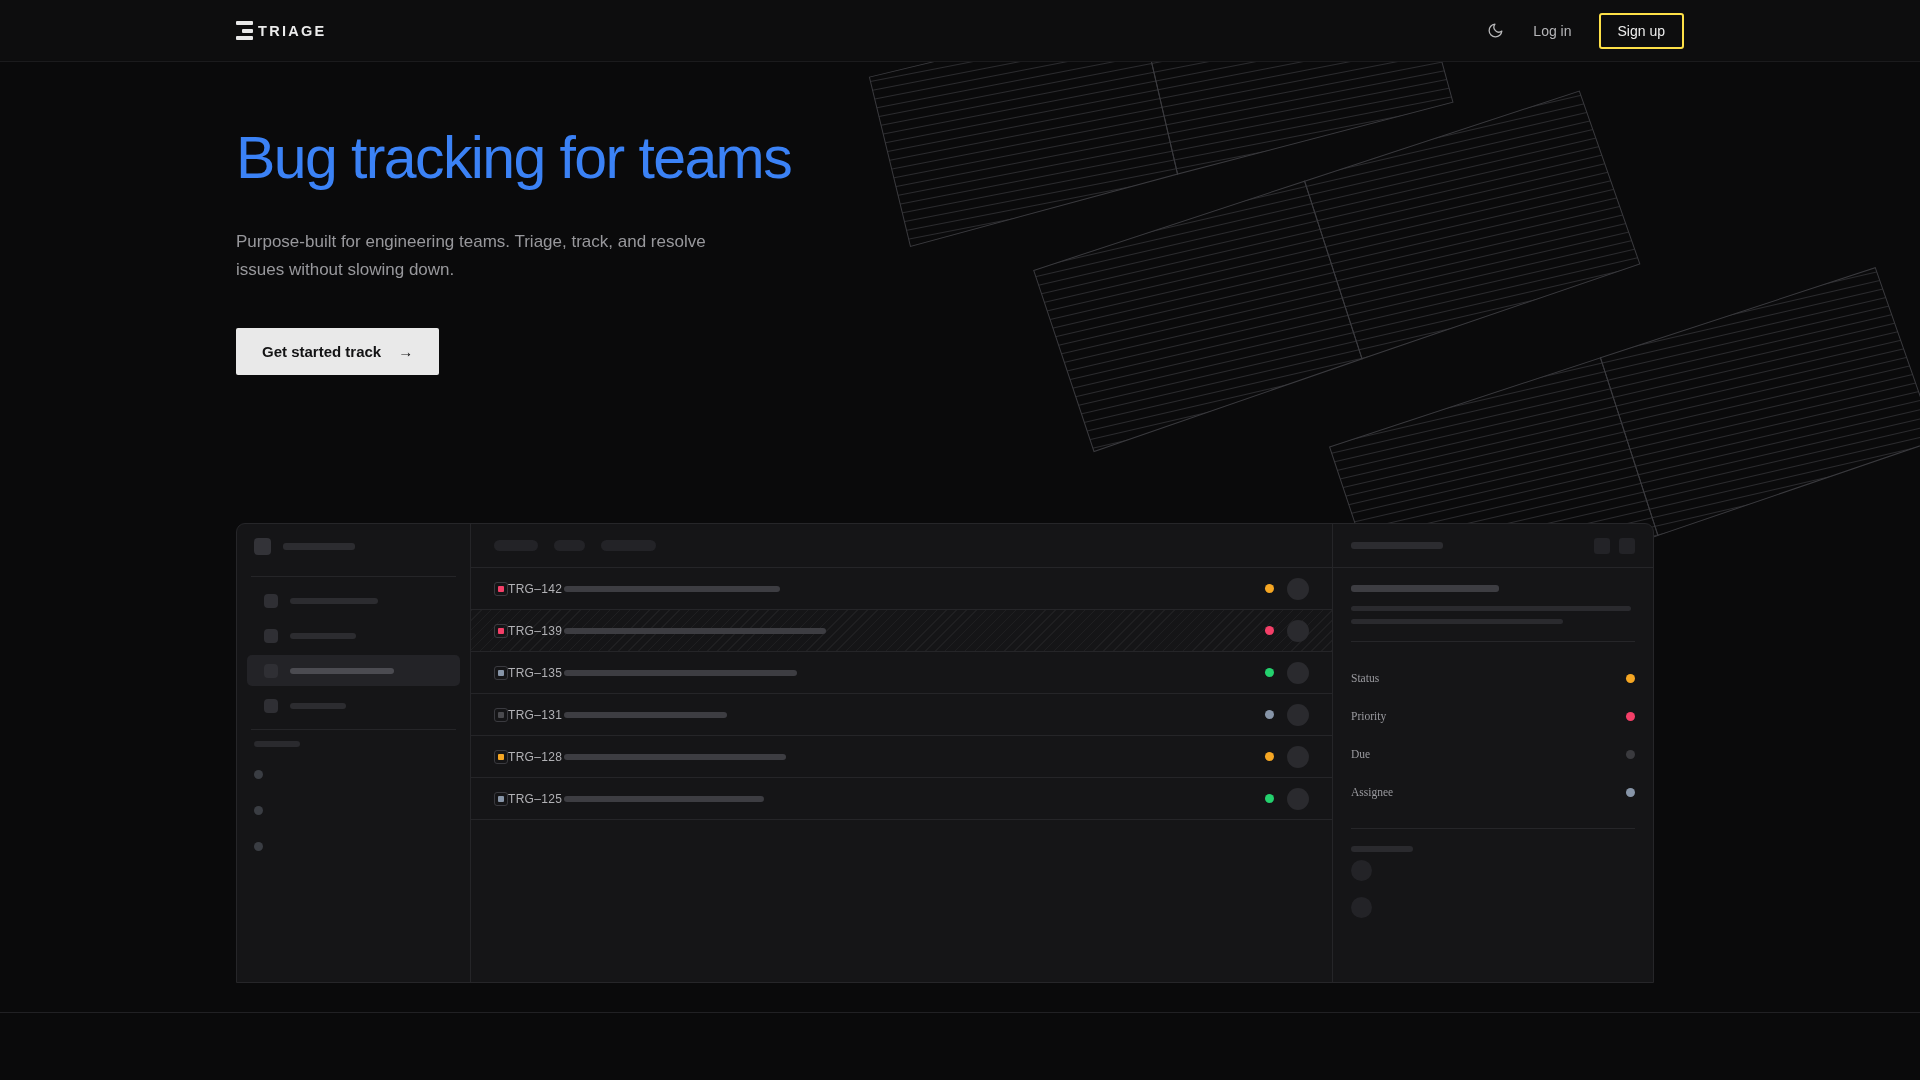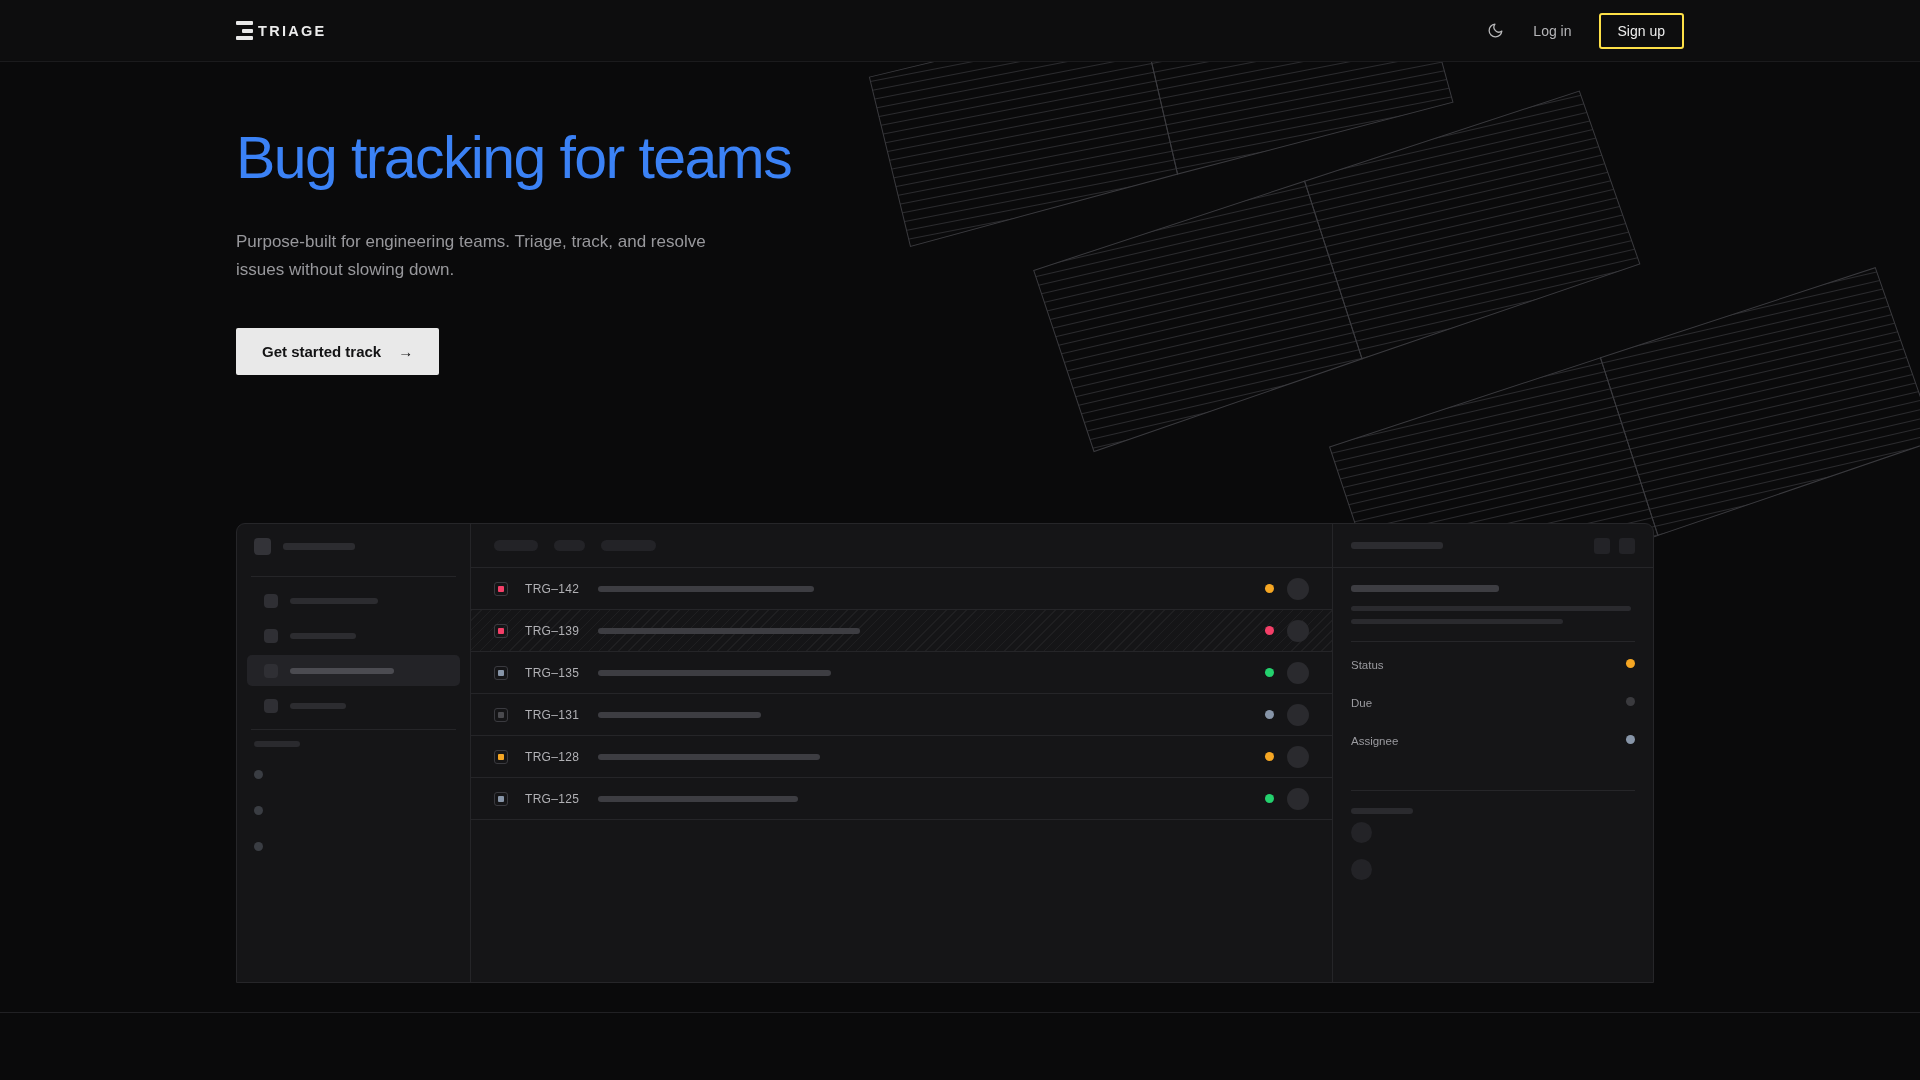--- a/index.html
+++ b/index.html
@@ -198,21 +198,20 @@
     display: flex;
     align-items: center;
     gap: 16px;
     padding: 0 23px;
     border-bottom: 1px solid #252528;
   }
   .mk-row {
     height: 42px;
     display: flex;
     align-items: center;
-    gap: 17px;
     padding: 0 23px;
     border-bottom: 1px solid #252528;
     position: relative;
     cursor: pointer;
   }
   .mk-row.hatch::before {
     content: "";
     position: absolute; inset: 0;
     background: repeating-linear-gradient(
       -45deg,
@@ -264,22 +263,23 @@
     align-items: center;
     padding: 0 18px;
     border-bottom: 1px solid #252528;
   }
   .mk-detail-head .actions { margin-left: auto; display: flex; gap: 9px; }
   .mk-action-sq { width: 16px; height: 16px; border-radius: 3px; background: #232327; cursor: pointer; }
   .mk-detail-body { padding: 17px 18px 0; }
   .mk-hr { height: 1px; background: #262629; margin: 17px 0; }
   .mk-meta-row {
     display: flex;
-    align-items: flex-start;
+    align-items: center;
     height: 38px;
+    font-family: Liberation Serif, serif;
   }
   .mk-meta-label { font-size: 11.5px; color: #9a9a9f; }
   .mk-meta-dot { margin-left: auto; width: 9px; height: 9px; border-radius: 50%; }
   .mk-comment { display: flex; align-items: center; height: 37px; }
 
   
   .hero-divider {
     position: absolute;
     left: 0; top: 1012px;
     width: 1920px;
@@ -477,20 +477,24 @@
         <span class="sk" style="display:block;height:7px;width:148px;background:#3d3d42"></span>
         <span class="sk" style="display:block;height:5px;width:280px;margin-top:14px;background:#2a2a2e"></span>
         <span class="sk" style="display:block;height:5px;width:212px;margin-top:8px;background:#2a2a2e"></span>
         <div class="mk-hr"></div>
         <div id="mk-meta">
             <div class="mk-meta-row">
               <span class="mk-meta-label">Status</span>
               <span class="mk-meta-dot" style="background:#f5a623"></span>
             </div>
             <div class="mk-meta-row">
+              <span class="mk-meta-label">Priority</span>
+              <span class="mk-meta-dot" style="background:#f43f68"></span>
+            </div>
+            <div class="mk-meta-row">
               <span class="mk-meta-label">Due</span>
               <span class="mk-meta-dot" style="background:#3a3a3e"></span>
             </div>
             <div class="mk-meta-row">
               <span class="mk-meta-label">Assignee</span>
               <span class="mk-meta-dot" style="background:#8795a8"></span>
             </div>
           </div>
         <div class="mk-hr"></div>
         <span class="sk" style="display:block;height:6px;width:62px;background:#2a2a2e"></span>

